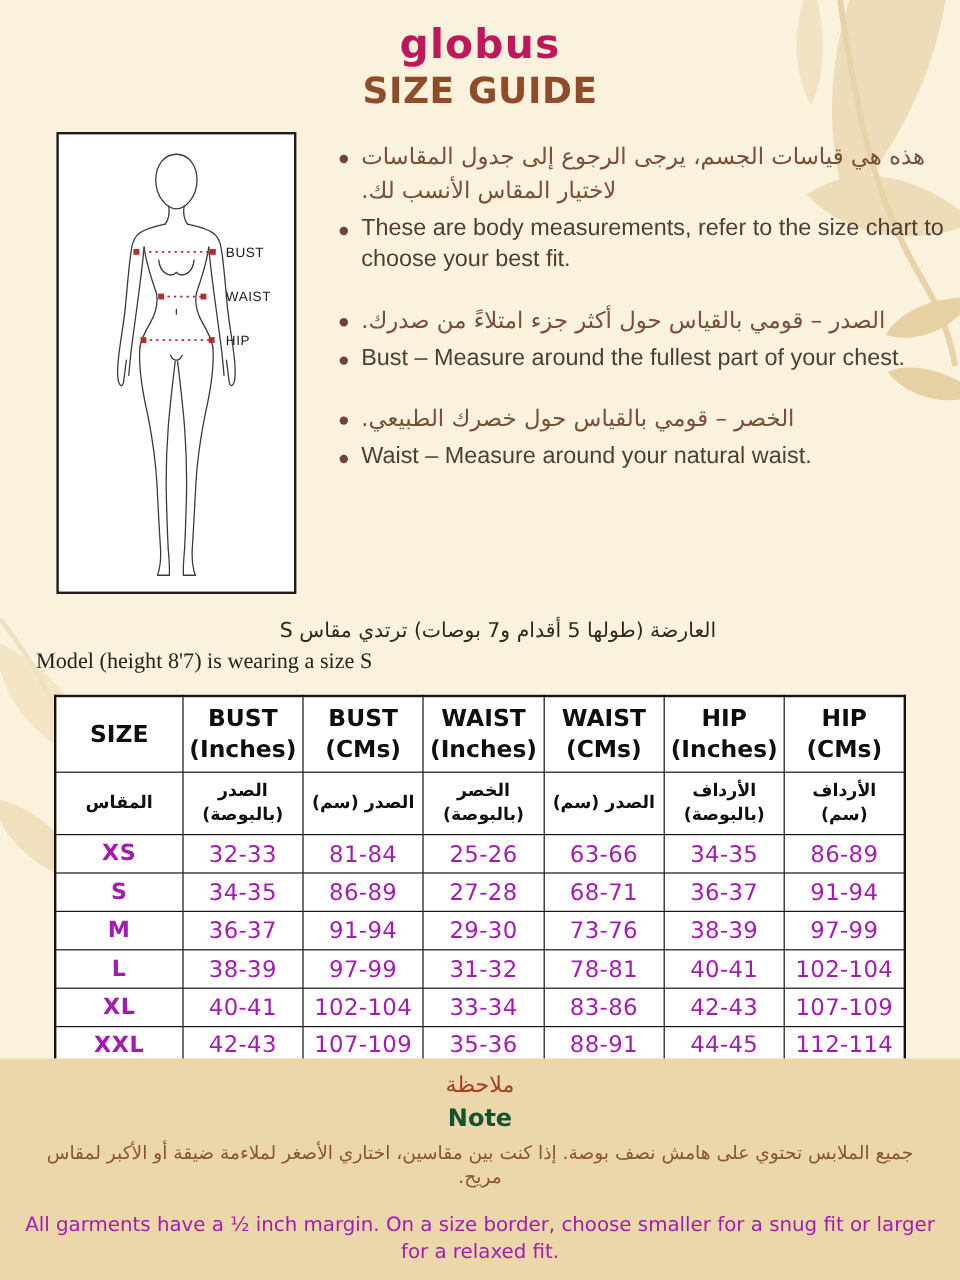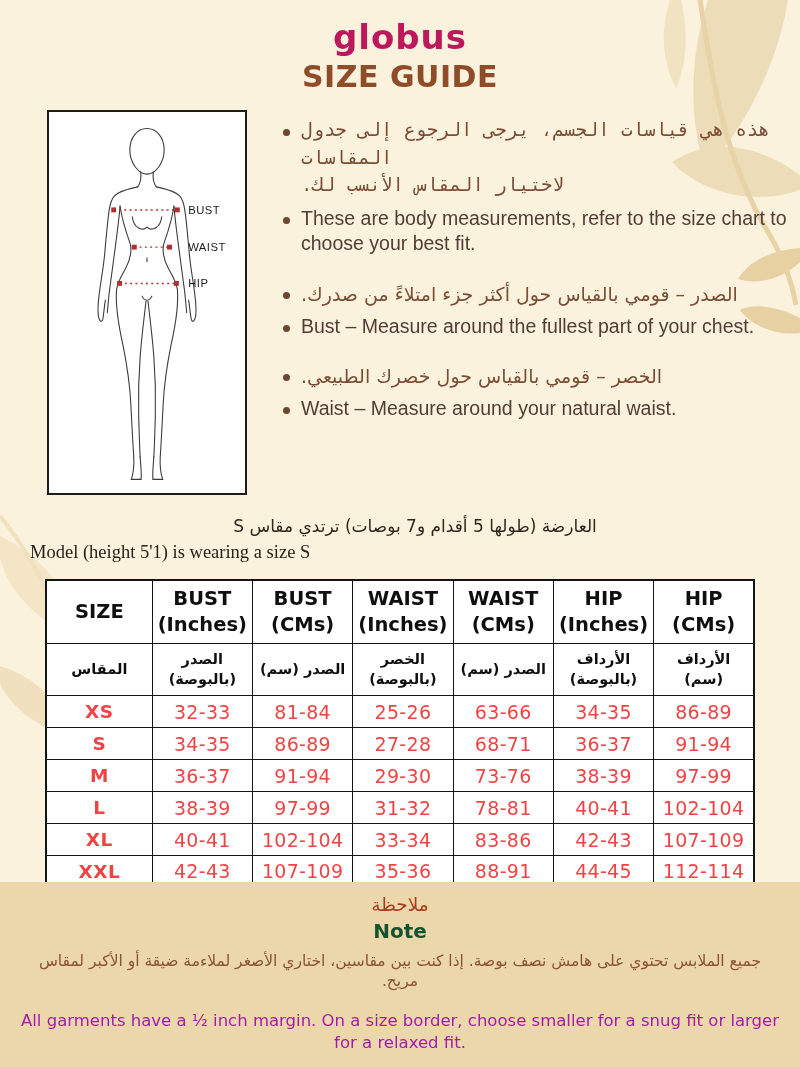--- a/index.html
+++ b/index.html
@@ -18,39 +18,39 @@
   .figure-box { position:absolute; left:47px; top:0; width:200px; height:385px;
                 background:#ffffff; border:2px solid #1c1c1c; }
   .figure-box svg { width:100%; height:100%; display:block; }
 
   .bullets { position:absolute; left:283px; top:8px; width:508px;
              display:flex; flex-direction:column; gap:24px; }
   .bgroup { display:flex; flex-direction:column; gap:5px; }
   .bitem { display:flex; align-items:flex-start; gap:11px; }
   .bdot { flex:0 0 auto; width:7px; height:7px; border-radius:50%; background:#6e4531; margin-top:11px; }
   .btext-ar { direction:rtl; text-align:left; font-size:19px; line-height:1.45; color:#7a4e36; }
-  .btext-ar .line { display:block;font-family:Liberation Mono, monospace; }
+  .btext-ar .line { display:block; }
   .btext-en { font-family:Liberation Sans, sans-serif; font-size:19.5px;
               line-height:1.32; color:#513d34; }
 
   .model-note { position:relative; z-index:1; margin:12px 0 0 30px; }
   .mn-ar { direction:rtl; text-align:center; font-size:17px; color:#33251c; line-height:1.5; }
   .mn-en { font-family:"Liberation Serif","DejaVu Serif",serif; font-size:18.5px;
            color:#2c2019; line-height:1.35; }
 
   table.size-table { position:relative; z-index:1; width:710px; margin:14px auto 0;
                      border-collapse:collapse; table-layout:fixed; border:2.5px solid #141414; }
   .size-table th, .size-table td { border:1.7px solid #141414; background:#fff;
                      text-align:center; vertical-align:middle; }
   .size-table col.c-size { width:15%; }
   th.h-en { height:64px; font-size:19.5px; font-weight:700; color:#0f0f0f; line-height:1.3; padding:2px; }
   th.h-en span { display:block; }
   th.h-ar { height:52px; font-size:14.5px; font-weight:700; color:#0f0f0f;
             direction:rtl; line-height:1.35; padding:2px 5px; }
-  .size-table td { height:32px; font-size:19px; font-weight:500; color:#ef4444; letter-spacing:.3px;margin-top:32px; }
+  .size-table td { height:32px; font-size:19px; font-weight:500; color:#a21caf; letter-spacing:.3px;margin-top:32px; }
   td.size-cell { font-weight:700; font-size:18.5px; letter-spacing:.5px; }
 
   .footer { position:absolute; z-index:1; left:0; right:0; bottom:0; background:#ecd7ab;
             text-align:center; padding:12px 20px 14px; }
   .f-note-ar { font-size:18.5px; font-weight:400; color:#a83e1f; line-height:1.2; }
   .f-note-en { font-size:20px; font-weight:700; color:#14532d; line-height:1.2; margin-top:3px; }
   .f-text-ar { direction:rtl; font-size:15.5px; color:#8a5431; line-height:1.3; margin-top:8px; }
   .f-text-en { font-size:16.5px; color:#a21caf; line-height:1.3; margin-top:19px; }
 
   .fig-line { stroke:#b22f2f; stroke-width:1.5; stroke-dasharray:2 3.4; }
@@ -153,21 +153,21 @@
         <div class="bitem">
           <span class="bdot"></span>
           <div class="btext-en">Waist – Measure around your natural waist.</div>
         </div>
       </div>
     </div>
   </div>
 
   <div class="model-note">
     <div class="mn-ar">العارضة (طولها 5 أقدام و7 بوصات) ترتدي مقاس S</div>
-    <div class="mn-en">Model (height 5'1) is wearing a size S</div>
+    <div class="mn-en">Model (height 8'7) is wearing a size S</div>
   </div>
 
   <table class="size-table">
     <colgroup>
       <col class="c-size">
         <col>
         <col>
         <col>
         <col>
         <col>

